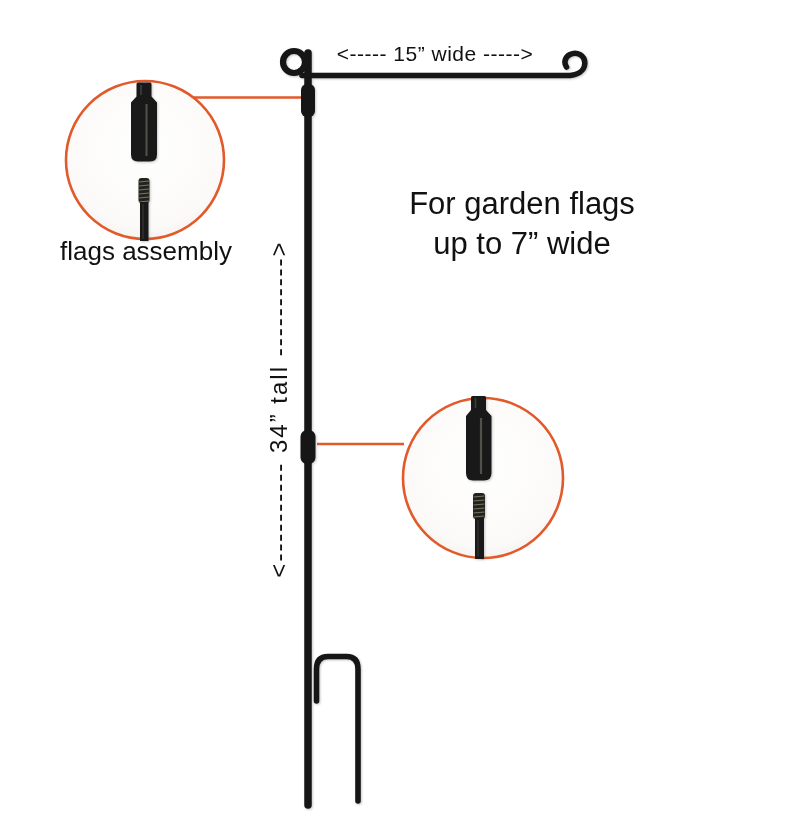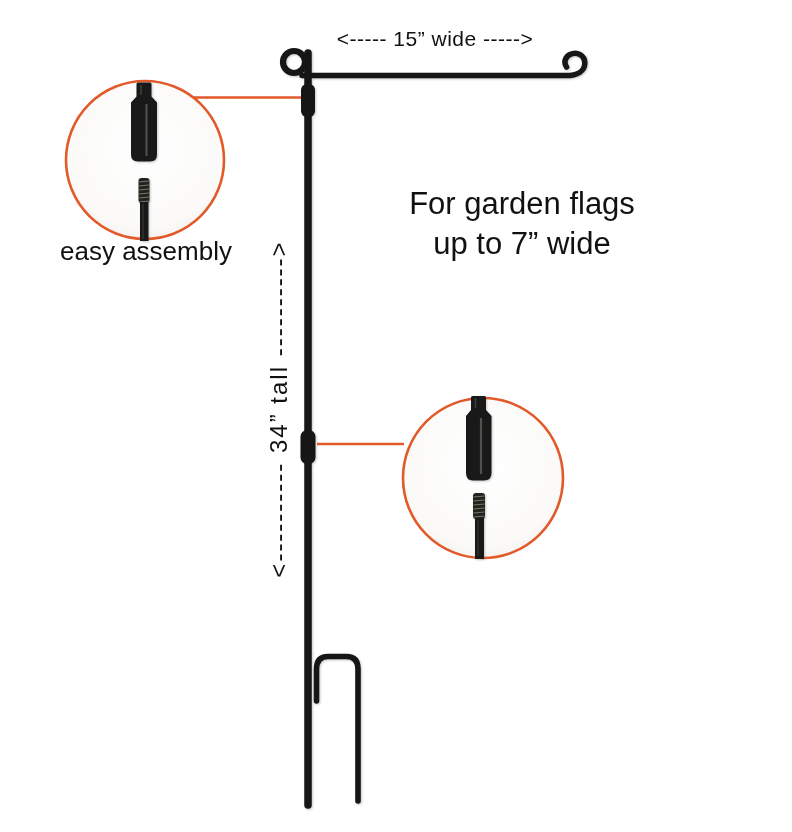--- a/index.html
+++ b/index.html
@@ -10,21 +10,21 @@
     background: #ffffff;
     overflow: hidden;
     font-family: "Liberation Sans", "DejaVu Sans", sans-serif;
     color: #111111;
   }
   .stage svg { position: absolute; left: 0; top: 0; }
   .metal { filter: drop-shadow(1.5px 1.5px 1.2px rgba(90,90,90,0.35)); }
   .photo-part { filter: drop-shadow(1px 1.5px 1px rgba(100,100,100,0.35)); }
   .label { position: absolute; color: #111111; }
   .width-dim {
-    left: 322px; top: 26px; width: 226px;
+    left: 322px; top: 41px; width: 226px;
     font-size: 21px; line-height: 26px; letter-spacing: 0.5px;
     text-align: center; white-space: nowrap;
   }
   .flag-note {
     left: 392px; top: 184px; width: 260px;
     font-size: 31px; line-height: 40px;
     text-align: center; white-space: pre-line;
   }
   .easy-label {
     left: 60px; top: 236px;
@@ -113,17 +113,17 @@
       <path d="M 316.5 701 L 316.5 669 Q 316.5 656.5 328 656.5 L 346.5 656.5
                Q 358 656.5 358 669 L 358 801" stroke-width="5.6"></path>
     </g>
   </svg>
 
   <div class="label width-dim">&lt;----- 15” wide -----&gt;</div>
 
   <div class="label flag-note">For garden flags
 up to 7” wide</div>
 
-  <div class="label easy-label">easy assembly</div>
+  <div class="label easy-label">flags assembly</div>
 
   <div class="label height-dim">&lt;---------- 34” tall ----------&gt;</div>
 
 </div>
 
 </body></html>

